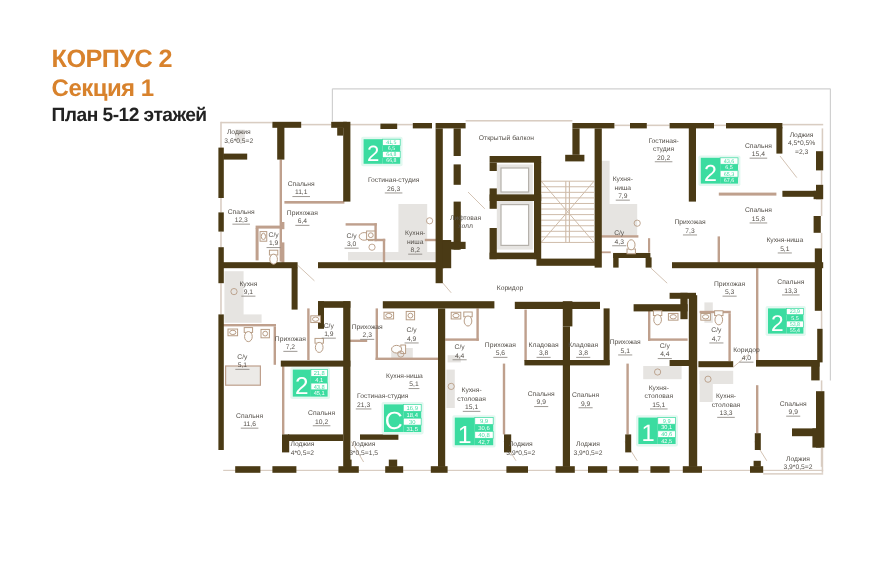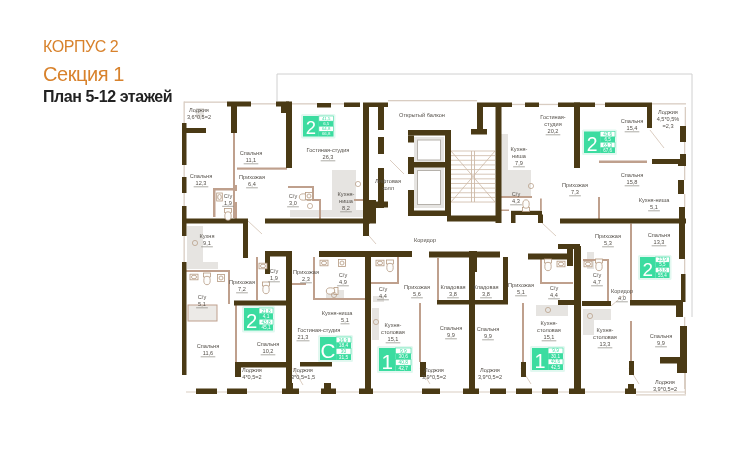--- a/index.html
+++ b/index.html
@@ -1,16 +1,16 @@
 <!DOCTYPE html>
 <html><head><meta charset="utf-8"><style>
 html,body{margin:0;padding:0;width:740px;height:472px;background:#ffffff;overflow:hidden}
 *{font-family:"Liberation Sans",sans-serif}
-.t1{position:absolute;left:43px;top:38px;font-size:16px;font-weight:normal;color:#d8822c;letter-spacing:-0.45px}
-.t2{position:absolute;left:43px;top:63px;font-size:20px;font-weight:normal;color:#d8822c;letter-spacing:-0.45px}
+.t1{position:absolute;left:43px;top:38px;font-size:21px;font-weight:bold;color:#d8822c;letter-spacing:-0.45px}
+.t2{position:absolute;left:43px;top:63px;font-size:20px;font-weight:bold;color:#d8822c;letter-spacing:-0.45px}
 .t3{position:absolute;left:43px;top:88px;font-size:16px;font-weight:bold;color:#222222;letter-spacing:-0.45px}
 svg{position:absolute;left:0;top:0}
 </style></head>
 <body>
 <div class="t1">КОРПУС 2</div>
 <div class="t2">Секция 1</div>
 <div class="t3">План 5-12 этажей</div>
 <svg width="740" height="472" viewBox="0 0 740 472" font-family="Liberation Sans">
 <line x1="277" y1="74" x2="692" y2="74" stroke="#d0d0d0" stroke-width="1"></line>
 <line x1="277" y1="74" x2="277" y2="101" stroke="#d0d0d0" stroke-width="1"></line>

